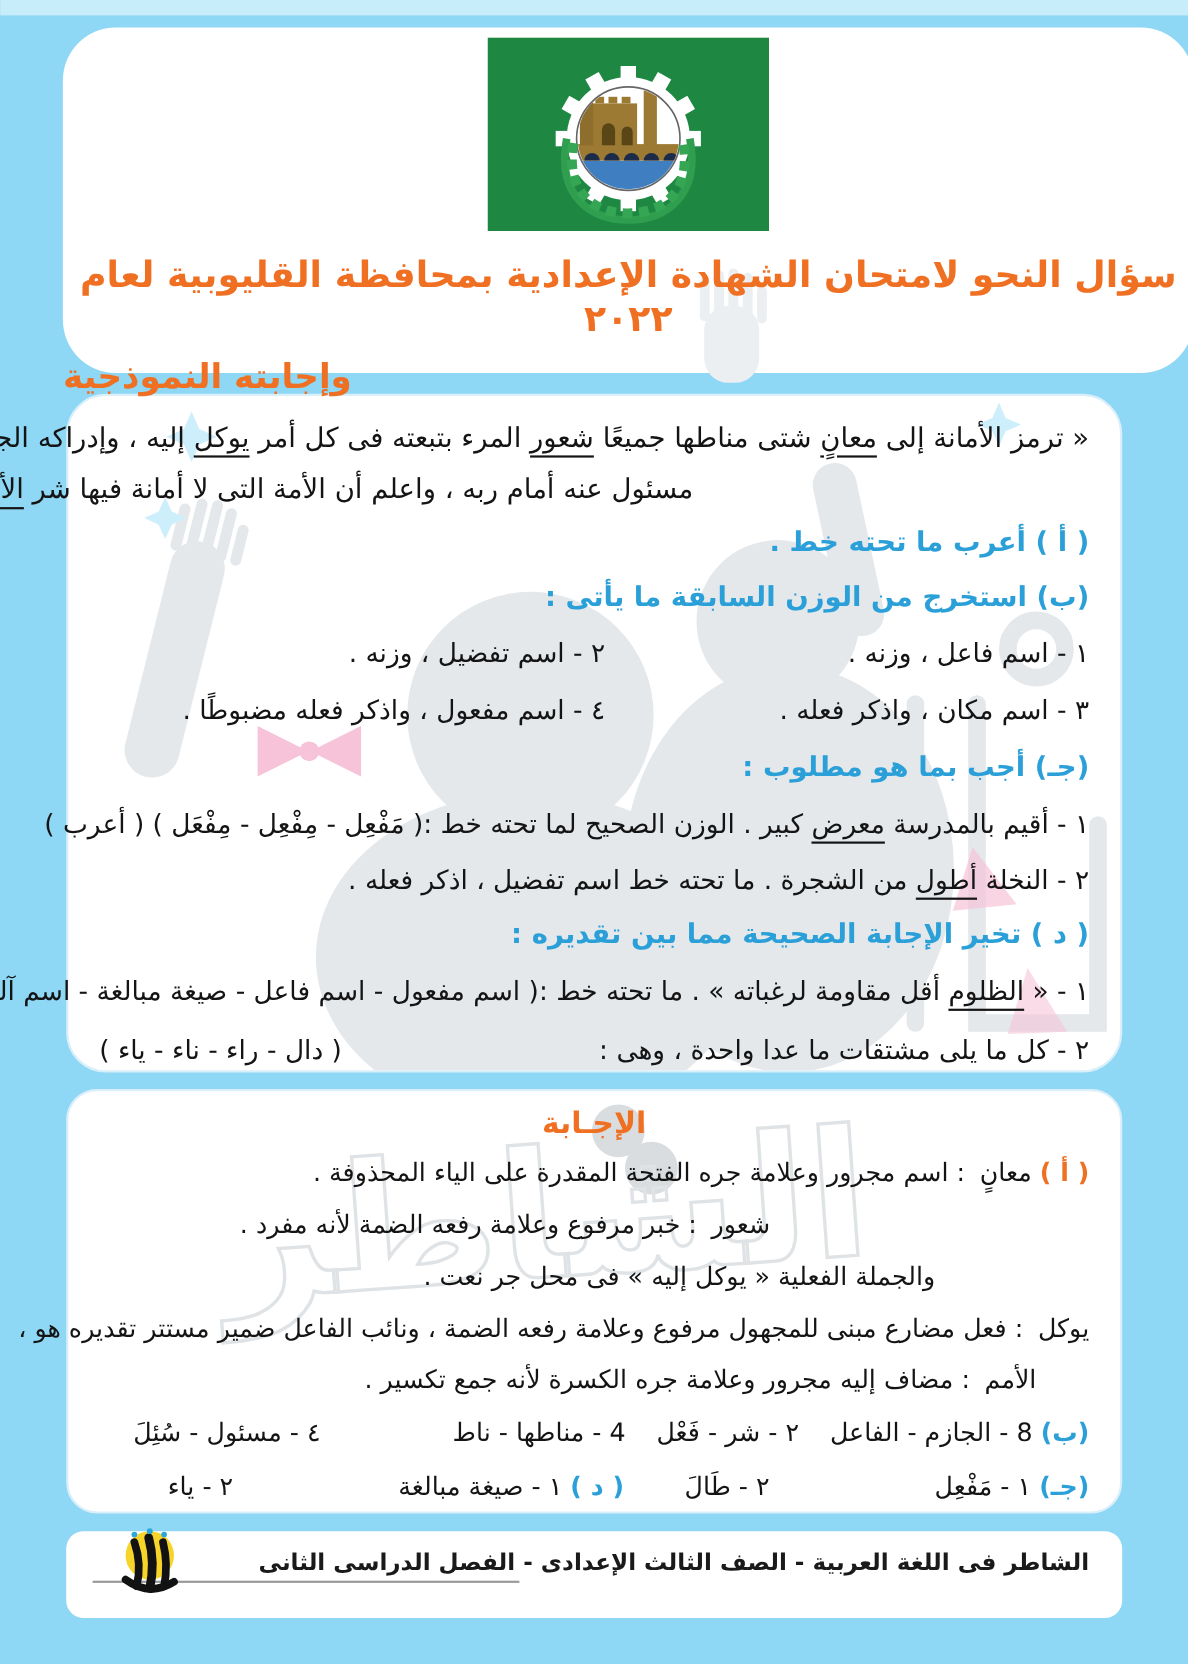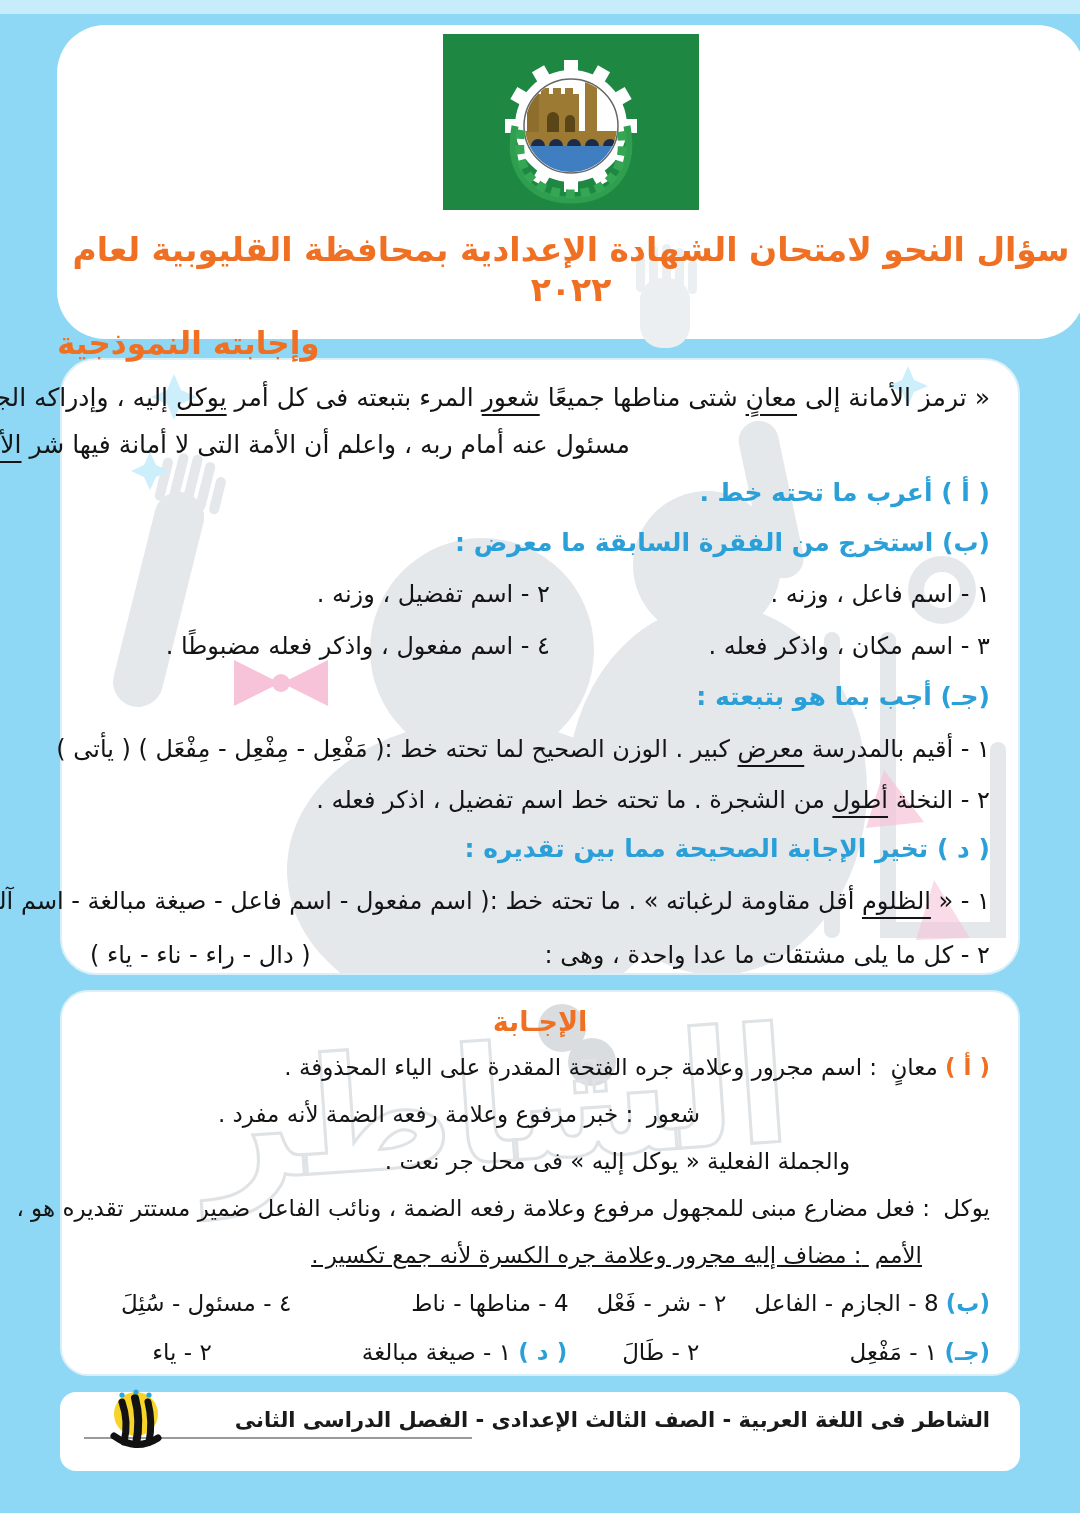--- a/index.html
+++ b/index.html
@@ -34,21 +34,21 @@
   .two-col .col2 { flex:1; }
   .split { display:flex; justify-content:space-between; line-height:54px; }
   .blue { color:#2ba0d8; font-weight:bold; }
   .orange { color:#f07023; font-weight:bold; }
 
   .a-content { padding:8px 28px 0 28px; direction:rtl; text-align:right; font-size:23px; }
   .ans-title { text-align:center; font-size:27px; font-weight:bold; color:#f07023; line-height:44px; }
   .ans { line-height:47px; white-space:nowrap; }
   .ind-290 { margin-right:290px; }
   .ind-140 { margin-right:140px; }
-  .ind-48 { margin-right:68px;text-decoration:underline; }
+  .ind-48 { margin-right:48px; }
   .ans-word { margin-left:6px; }
   .ans-row { line-height:49px; white-space:nowrap; }
   .g28 { margin-left:28px; }
   .g55 { margin-left:55px; }
   .g120 { margin-left:120px; }
   .g150 { margin-left:150px; }
 
   .footer-card .f-text {
     position:absolute; right:30px; top:16px; font-size:21px; font-weight:bold; color:#1a1a1a; direction:rtl;
   }
@@ -179,36 +179,36 @@
     <div class="content q-content">
       <div class="line passage">
         <span>« ترمز الأمانة إلى </span><span class="u">معانٍ</span><span> شتى مناطها جميعًا </span><span class="u">شعور</span><span> المرء بتبعته فى كل أمر </span><span class="u">يوكل</span><span> إليه ، وإدراكه الجازم بأنه</span>
       </div>
       <div class="line passage passage-2">
         <span>مسئول عنه أمام ربه ، واعلم أن الأمة التى لا أمانة فيها شر </span><span class="u">الأمم</span>
       </div>
 
       <div class="line sec-hdr">( أ ) أعرب ما تحته خط .</div>
 
-      <div class="line sec-hdr">(ب) استخرج من الفقرة السابقة ما معرض :</div>
+      <div class="line sec-hdr">(ب) استخرج من الوزن السابقة ما يأتى :</div>
       <div class="line two-col">
         <span class="col1">١ - اسم فاعل ، وزنه .</span>
         <span class="col2">٢ - اسم تفضيل ، وزنه .</span>
       </div>
       <div class="line two-col">
         <span class="col1">٣ - اسم مكان ، واذكر فعله .</span>
         <span class="col2">٤ - اسم مفعول ، واذكر فعله مضبوطًا .</span>
       </div>
 
-      <div class="line sec-hdr">(جـ) أجب بما هو بتبعته :</div>
+      <div class="line sec-hdr">(جـ) أجب بما هو مطلوب :</div>
       <div class="line split">
         <span>
           <span>١ - أقيم بالمدرسة </span><span class="u">معرض</span><span> كبير . الوزن الصحيح لما تحته خط :</span>
         </span>
-        <span>( مَفْعِل - مِفْعِل - مِفْعَل ) ( يأتى )</span>
+        <span>( مَفْعِل - مِفْعِل - مِفْعَل ) ( أعرب )</span>
       </div>
       <div class="line">
         <span>٢ - النخلة </span><span class="u">أطول</span><span> من الشجرة . ما تحته خط اسم تفضيل ، اذكر فعله .</span>
       </div>
 
       <div class="line sec-hdr">( د ) تخير الإجابة الصحيحة مما بين تقديره :</div>
       <div class="line split">
         <span>
           <span>١ - « </span><span class="u">الظلوم</span><span> أقل مقاومة لرغباته » . ما تحته خط :</span>
         </span>

